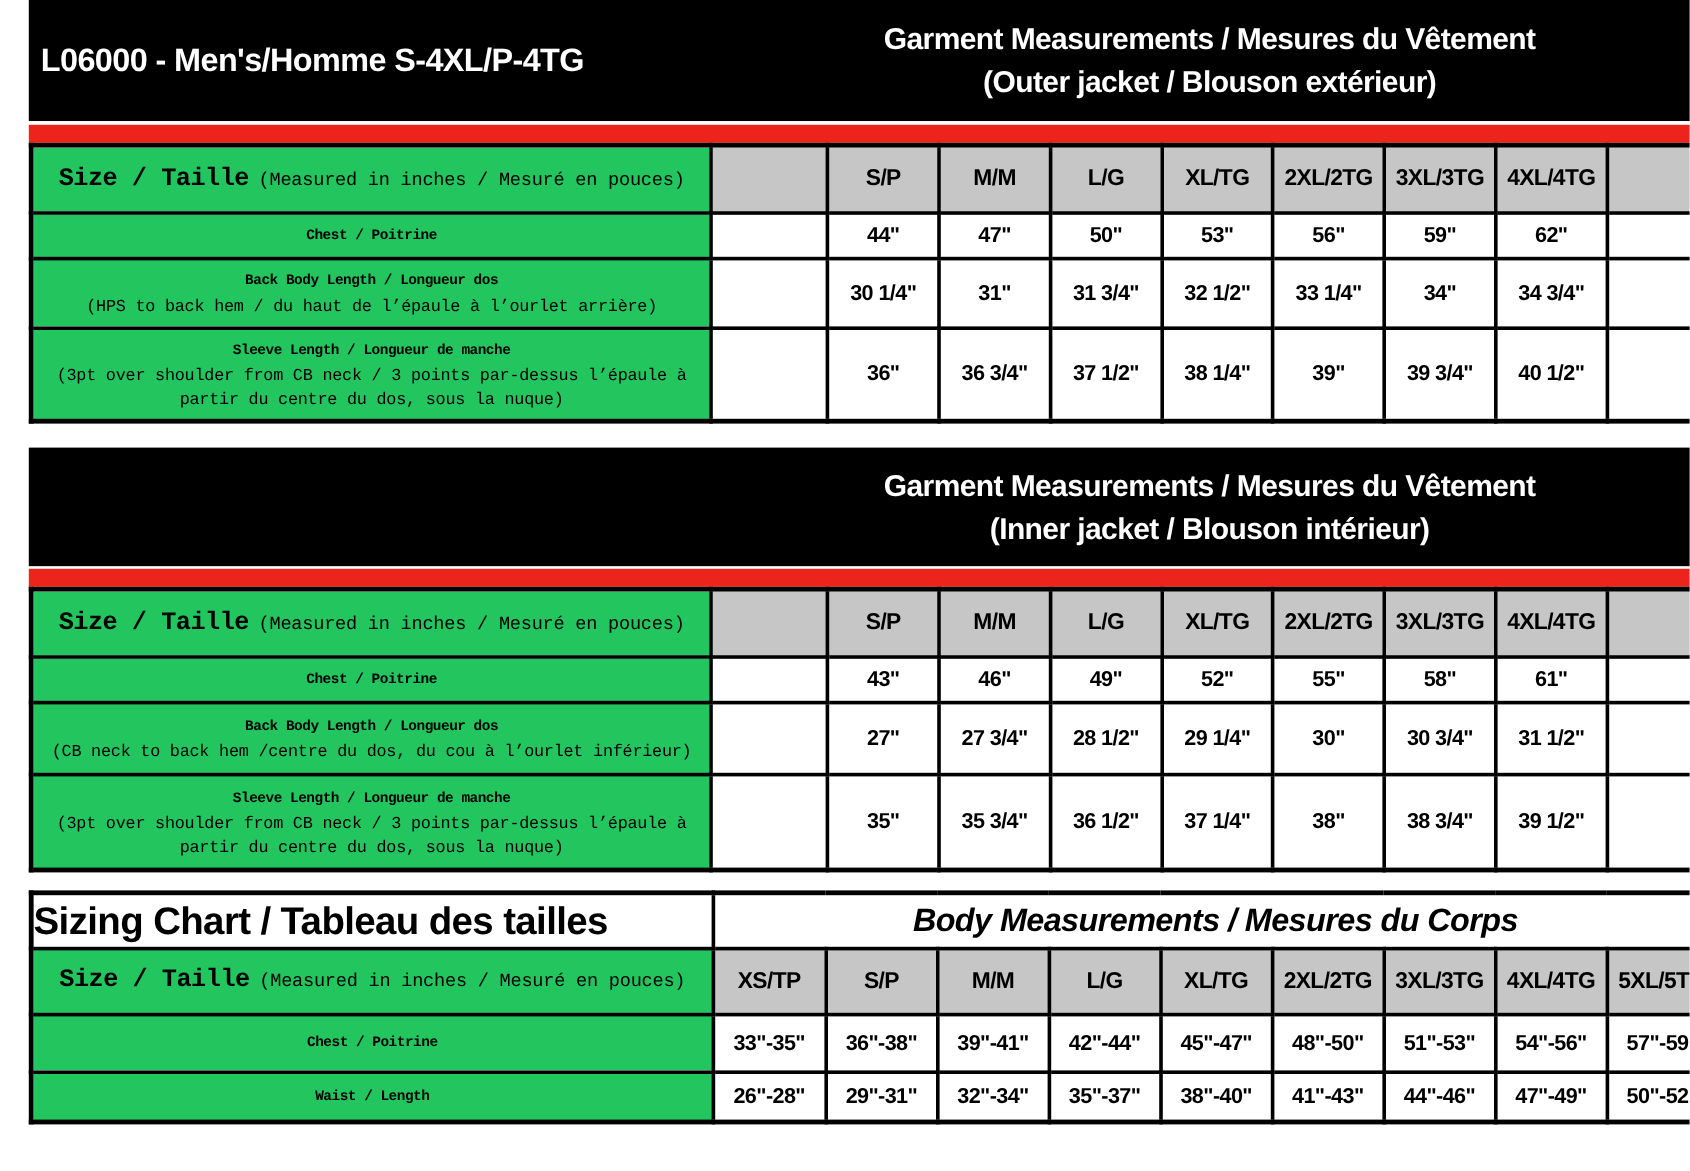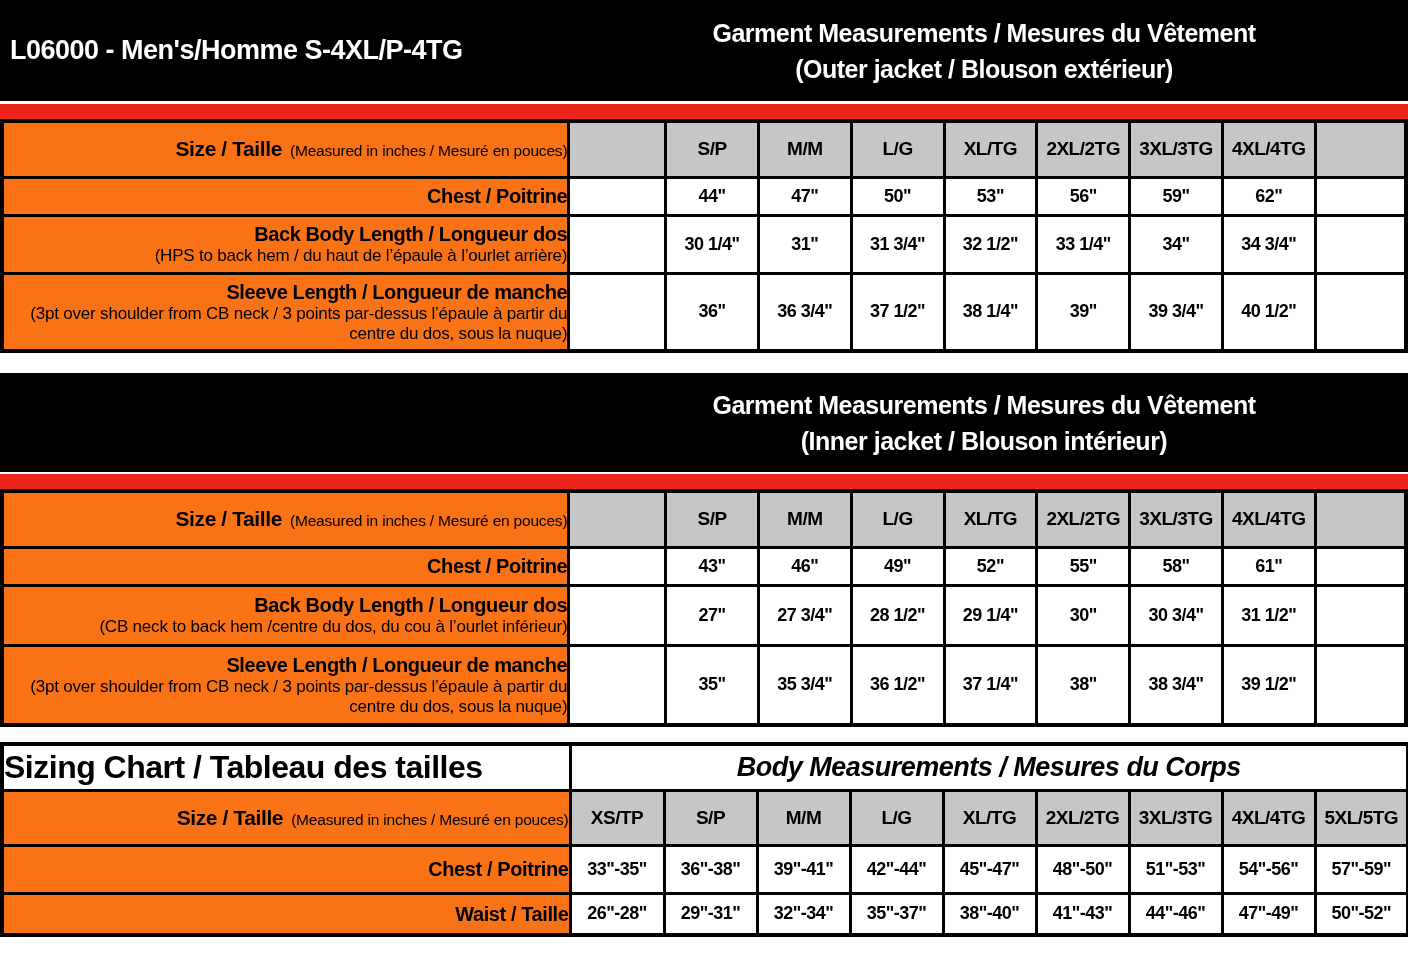--- a/index.html
+++ b/index.html
@@ -3,21 +3,21 @@
 <meta charset="utf-8">
 <style>
   * { box-sizing: border-box; }
   html,body { margin:0; padding:0; background:#ffffff; }
   body {
     width:1408px; height:976px;
     font-family:"Liberation Sans", sans-serif;
     color:#000;
     overflow:hidden;
   }
-  .sheet { width:1194px; }
+  .sheet { width:1194px;margin-left:24px; }
 
   
   .black-header { background:#000; color:#fff; display:flex; height:101px; width:1408px; }
   .bh-left {
     width:560px; display:flex; align-items:center; padding-left:10px;
     font-weight:700; font-size:27px; letter-spacing:-0.5px; white-space:nowrap;
   }
   .bh-right {
     flex:1; display:flex; flex-direction:column; justify-content:center;
     text-align:center; font-weight:700; font-size:25px; line-height:36px; letter-spacing:-0.5px;
@@ -25,36 +25,36 @@
   .white-sliver { height:3px; background:#fff; width:1408px; }
   .red-bar { height:15px; background:#ED241C; width:1408px; }
 
   
   table.t {
     border-collapse:collapse; table-layout:fixed;
     width:1408px; border:4px solid #000;
   }
   table.t td { border:3px solid #000; overflow:hidden; padding:0; vertical-align:middle; }
 
-  td.lblcell { background:#f97316; text-align:right; padding:3px 6px; }
+  td.lblcell { background:#22c55e; text-align:center; padding:3px 6px;font-family:Liberation Mono, monospace; }
   td.hdrgray { background:#C6C6C6; }
   td.colhdr {
     background:#C6C6C6; text-align:center;
     font-weight:700; font-size:19px; letter-spacing:-0.5px;
   }
   td.val {
     background:#fff; text-align:center;
     font-weight:700; font-size:18px; letter-spacing:-0.5px; white-space:nowrap;
   }
   td.emptycell { background:#fff; }
 
   .size-label { font-weight:700; font-size:21px; letter-spacing:-0.4px; }
   .size-note  { font-weight:400; font-size:15.5px; letter-spacing:-0.2px; margin-left:8px; }
-  .lbl-main   { font-weight:700; font-size:20px; letter-spacing:-0.4px; line-height:24px; }
-  .lbl-sub    { font-weight:400; font-size:17px; letter-spacing:-0.2px; line-height:20px; }
+  .lbl-main   { font-weight:700; font-size:12px; letter-spacing:-0.4px; line-height:24px; }
+  .lbl-sub    { font-weight:400; font-size:14px; letter-spacing:-0.2px; line-height:20px; }
 
   
   td.t3title-left {
     background:#fff; text-align:left; padding:2px 8px;
     font-weight:700; font-size:32px; letter-spacing:-0.5px; white-space:nowrap;
   }
   td.t3title-right {
     background:#fff; text-align:center;
     font-weight:700; font-size:27px; letter-spacing:-0.5px; white-space:nowrap;font-style:italic;
   }
@@ -287,21 +287,21 @@
         <td class="val">39"-41"</td>
         <td class="val">42"-44"</td>
         <td class="val">45"-47"</td>
         <td class="val">48"-50"</td>
         <td class="val">51"-53"</td>
         <td class="val">54"-56"</td>
         <td class="val">57"-59"</td>
       </tr>
       <tr style="height:42px">
         <td class="lblcell">
-          <div class="lbl-main">Waist / Taille</div>
+          <div class="lbl-main">Waist / Length</div>
         </td>
         <td class="val">26"-28"</td>
         <td class="val">29"-31"</td>
         <td class="val">32"-34"</td>
         <td class="val">35"-37"</td>
         <td class="val">38"-40"</td>
         <td class="val">41"-43"</td>
         <td class="val">44"-46"</td>
         <td class="val">47"-49"</td>
         <td class="val">50"-52"</td>

